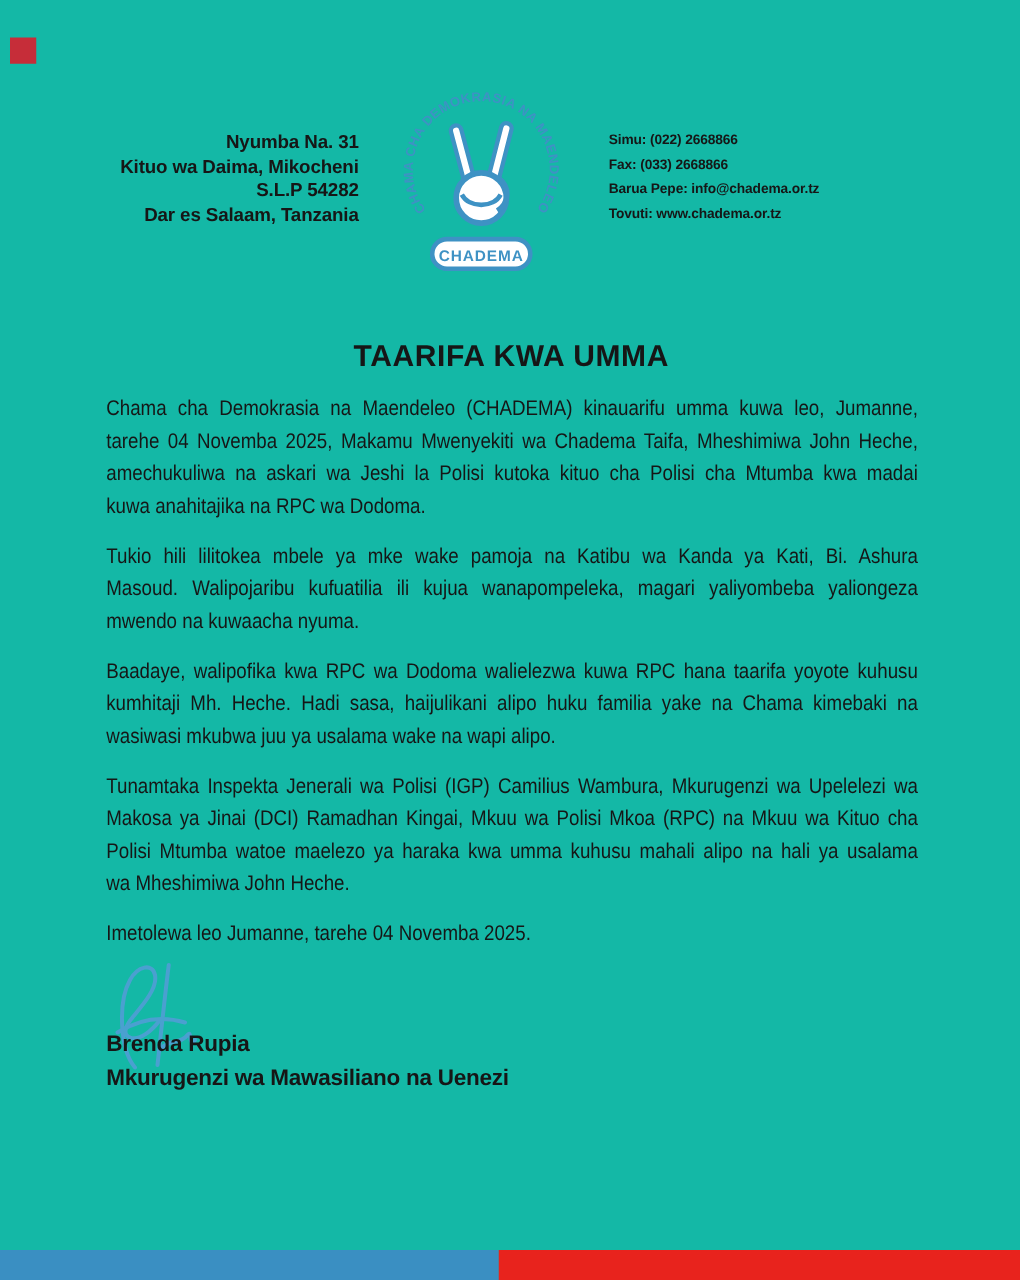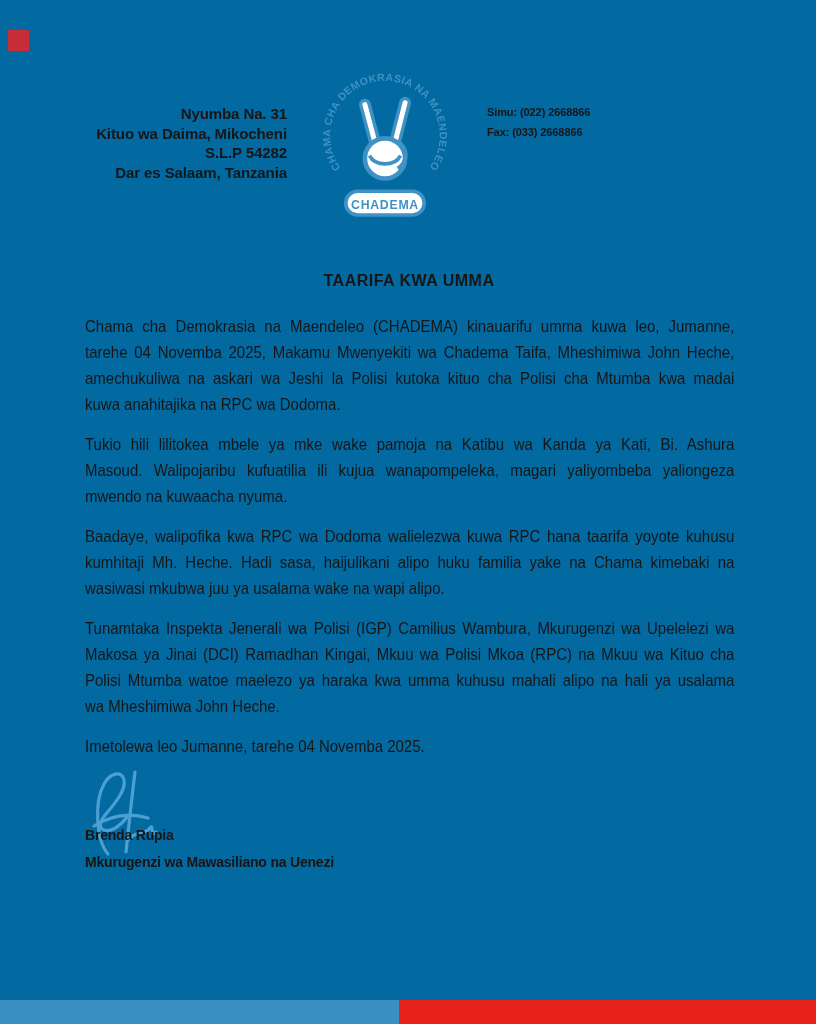--- a/index.html
+++ b/index.html
@@ -5,56 +5,56 @@
   :root{
     --logo-blue:#3e92c4;
     --footer-bar-blue:#3a8fc2;
     --footer-bar-red:#e8231d;
     --corner-square-red:#c62d39;
     --signature-blue:#4aa0d0;
     --ink:#161616;
   }
   html,body{margin:0;padding:0;background:#ffffff;}
   .page{
-    position:relative;width:816px;height:1024px;background:#0369a1;overflow:hidden;
+    position:relative;width:816px;height:1024px;background:#14b8a6;overflow:hidden;
     font-family:"Liberation Sans","DejaVu Sans",sans-serif;color:var(--ink);
   }
   .corner-square{position:absolute;left:8px;top:30px;width:21px;height:21px;background:var(--corner-square-red);}
   .addr{
     position:absolute;top:104px;left:20px;width:267px;text-align:right;
     font-weight:bold;font-size:15px;line-height:19.5px;letter-spacing:-0.1px;
   }
   .contact{
     position:absolute;top:103px;left:487px;width:300px;text-align:left;
     font-weight:bold;font-size:11px;line-height:19.5px;letter-spacing:-0.1px;
   }
   .logo{position:absolute;left:312px;top:64px;width:146px;height:156px;}
   .ring-text{fill:var(--logo-blue);font-family:"Liberation Sans","DejaVu Sans",sans-serif;
     font-weight:bold;font-size:11.5px;letter-spacing:0.5px;}
   .badge-text{fill:var(--logo-blue);font-family:"Liberation Sans","DejaVu Sans",sans-serif;
     font-weight:bold;font-size:13.5px;letter-spacing:0.8px;}
   .blue-stroke{stroke:var(--logo-blue);}
   .doc-title{
     position:absolute;top:272px;left:85px;width:648px;text-align:center;
-    font-weight:bold;font-size:16px;letter-spacing:0.5px;
+    font-weight:bold;font-size:24px;letter-spacing:0.5px;
   }
   .body-col{
     position:absolute;top:314px;left:85px;width:737px;
     transform:scaleX(0.881);transform-origin:left top;
     font-size:17px;line-height:26px;
   }
   .para{margin:0 0 14px 0;}
   .pline{text-align:justify;text-align-last:justify;}
   .pline.last{text-align-last:left;}
   .closing{text-align:left;}
   .signature{position:absolute;left:88px;top:768px;width:70px;height:95px;}
   .sig-stroke{stroke:var(--signature-blue);fill:none;stroke-width:3.2;stroke-linecap:round;stroke-linejoin:round;}
   .signatory{
     position:absolute;top:822px;left:85px;width:500px;
-    font-weight:bold;font-size:14px;line-height:27px;letter-spacing:-0.2px;
+    font-weight:bold;font-size:18px;line-height:27px;letter-spacing:-0.2px;
   }
   .bar{position:absolute;top:1000px;height:24px;}
   .bar-blue{left:0;width:399px;background:var(--footer-bar-blue);}
   .bar-red{left:399px;width:417px;background:var(--footer-bar-red);}
 </style>
 </head>
 <body>
 
 <div class="page">
 
@@ -85,20 +85,22 @@
     </g>
     <g>
       <rect x="37" y="139" width="86" height="26" rx="13" fill="#ffffff" class="blue-stroke" stroke-width="4"></rect>
       <text x="80" y="158" text-anchor="middle" class="badge-text">CHADEMA</text>
     </g>
   </svg>
 
   <div class="contact">
     <div>Simu: (022) 2668866</div>
     <div>Fax: (033) 2668866</div>
+    <div>Barua Pepe: info@chadema.or.tz</div>
+    <div>Tovuti: www.chadema.or.tz</div>
   </div>
 
   <div class="doc-title">TAARIFA KWA UMMA</div>
 
   <div class="body-col">
     <div id="paras">
         <div class="para">
           <div class="pline">Chama cha Demokrasia na Maendeleo (CHADEMA) kinauarifu umma kuwa leo, Jumanne,</div>
           <div class="pline">tarehe 04 Novemba 2025, Makamu Mwenyekiti wa Chadema Taifa, Mheshimiwa John Heche,</div>
           <div class="pline">amechukuliwa na askari wa Jeshi la Polisi kutoka kituo cha Polisi cha Mtumba kwa madai</div>

